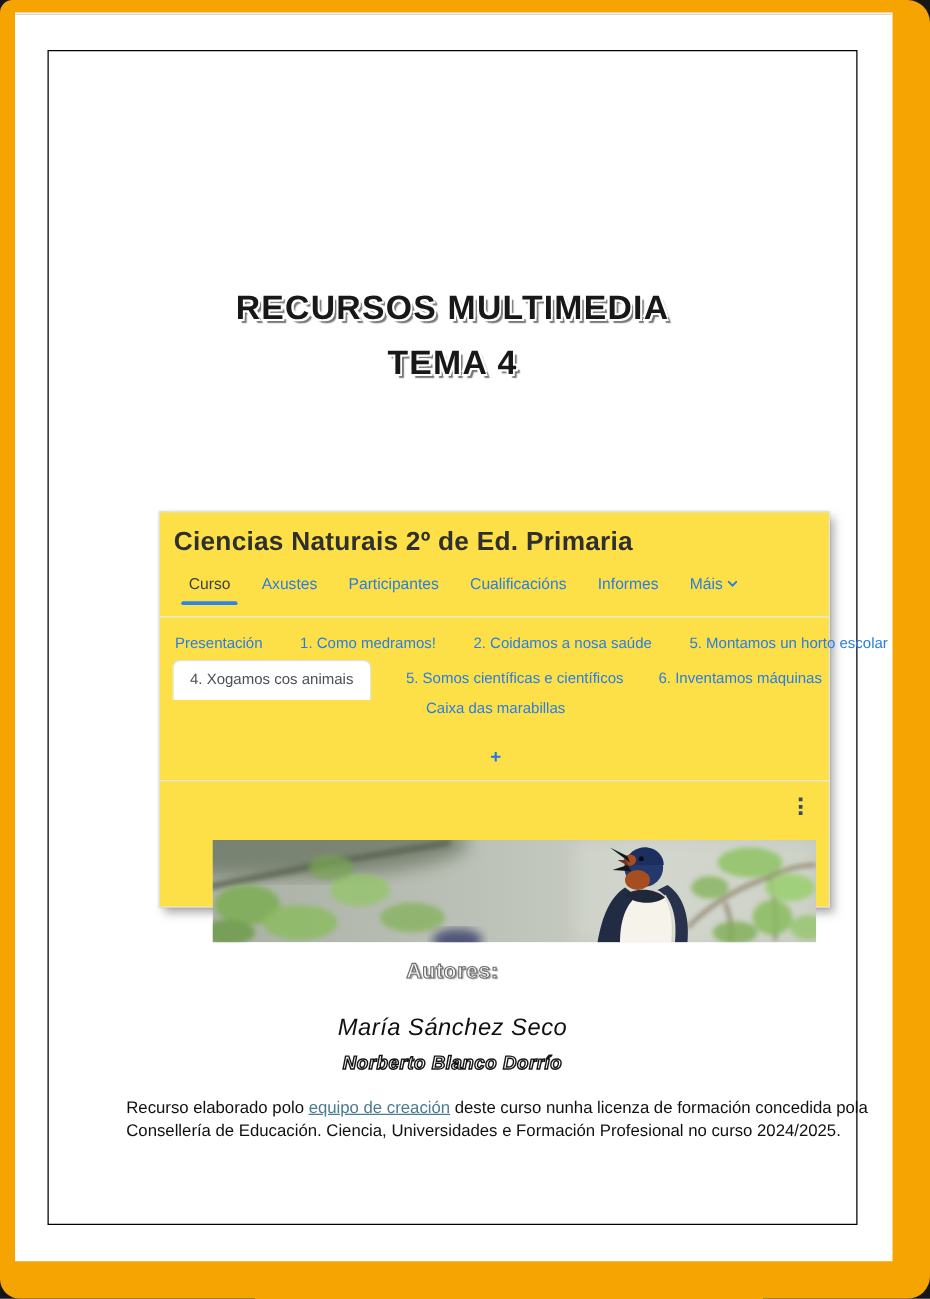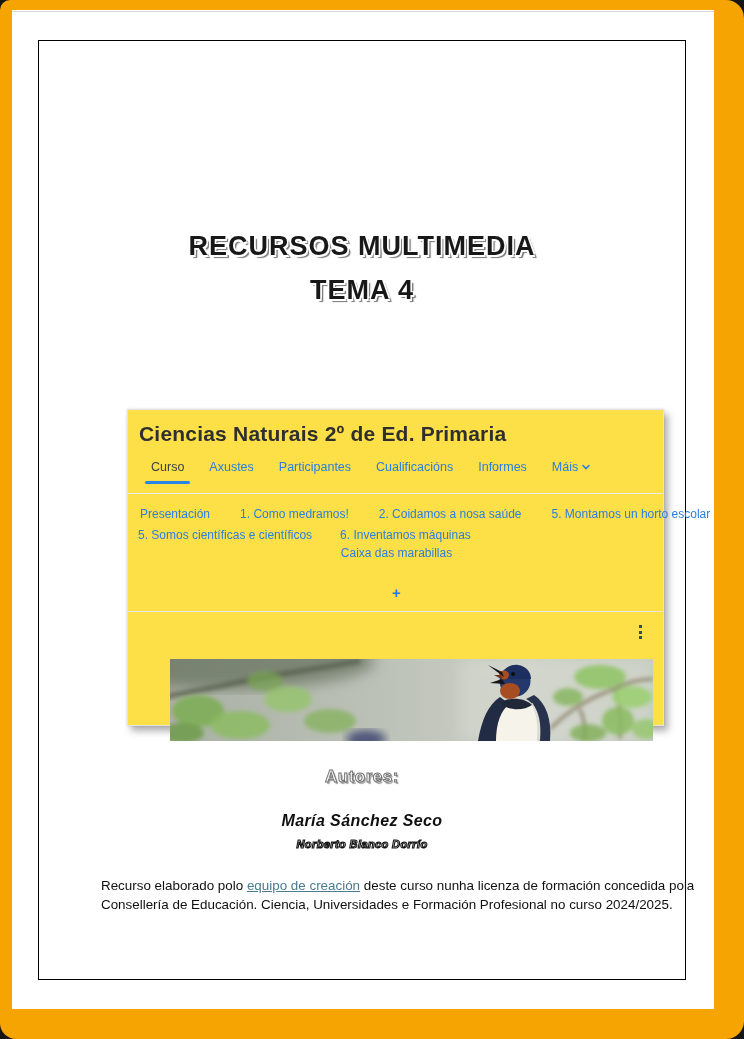--- a/index.html
+++ b/index.html
@@ -97,26 +97,26 @@
   
   .authors-block { position:absolute; left:0; top:726px; width:100%; text-align:center; }
   .authors-heading {
     font-size:17px; font-weight:bold; color:#f5f5f5;
     -webkit-text-stroke:0.9px #6e6e6e;
     text-shadow:1.5px 1.5px 1px rgba(80,80,80,0.55);
     letter-spacing:0.5px;
   }
   .author-name1 {
     margin-top:25px;
-    font-size:16px; font-weight:bold; font-style:italic; color:#101010;
+    font-size:19px; font-weight:normal; font-style:italic; color:#101010;
     letter-spacing:0.4px;
   }
   .author-name2 {
     margin-top:8px;
-    font-size:11px; font-weight:bold; font-style:italic; color:#ffffff;
+    font-size:15px; font-weight:bold; font-style:italic; color:#ffffff;
     -webkit-text-stroke:1.15px #141414;
     letter-spacing:0.4px;
   }
   
   .footer-note {
     position:absolute; left:62px; top:835px; width:620px;
     font-size:13.4px; line-height:19px; text-align:left; color:#101010;
   }
   .footer-note a { color:#4a7b90; text-decoration:underline; cursor:pointer; }
 </style>
@@ -149,20 +149,21 @@
         </div>
 
         <div class="section-tabs">
           <div class="st-row st-row1">
             <span class="st-link bold">Presentación</span>
             <span class="st-link">1. Como medramos!</span>
             <span class="st-link">2. Coidamos a nosa saúde</span>
             <span class="st-link">5. Montamos un horto escolar</span>
           </div>
           <div class="st-row st-row2">
+            <span class="st-active">4. Xogamos cos animais</span>
             <span class="st-link">5. Somos científicas e científicos</span>
             <span class="st-link">6. Inventamos máquinas</span>
           </div>
           <div class="st-row st-row3">
             <span class="st-link">Caixa das marabillas</span>
             <span class="add-btn">+</span>
           </div>
         </div>
 
         <div class="card-content">

